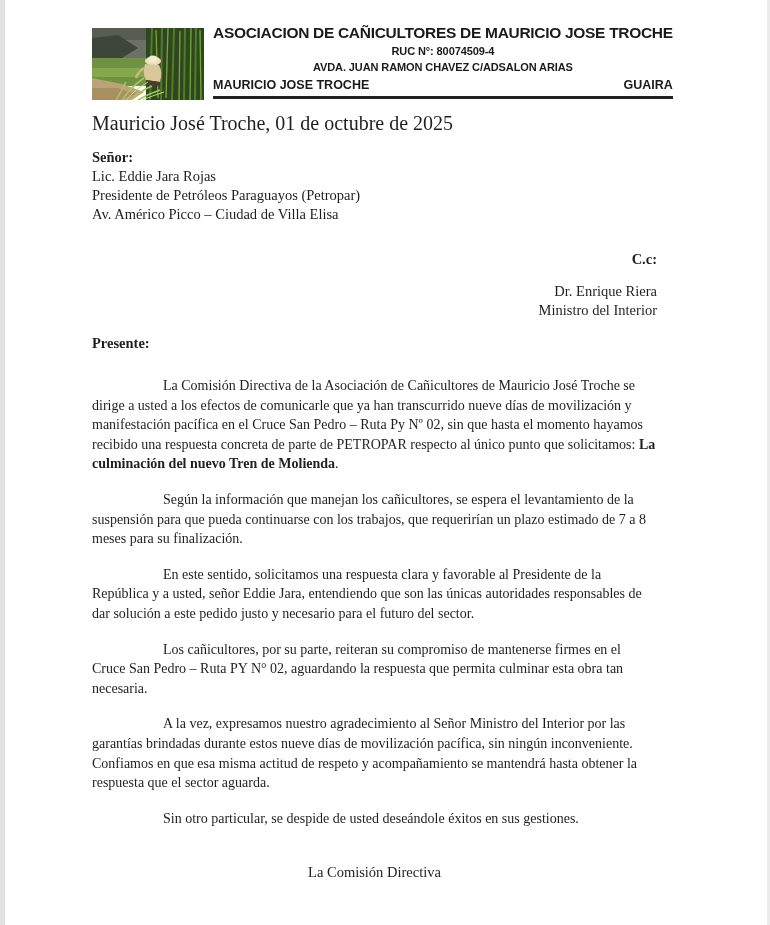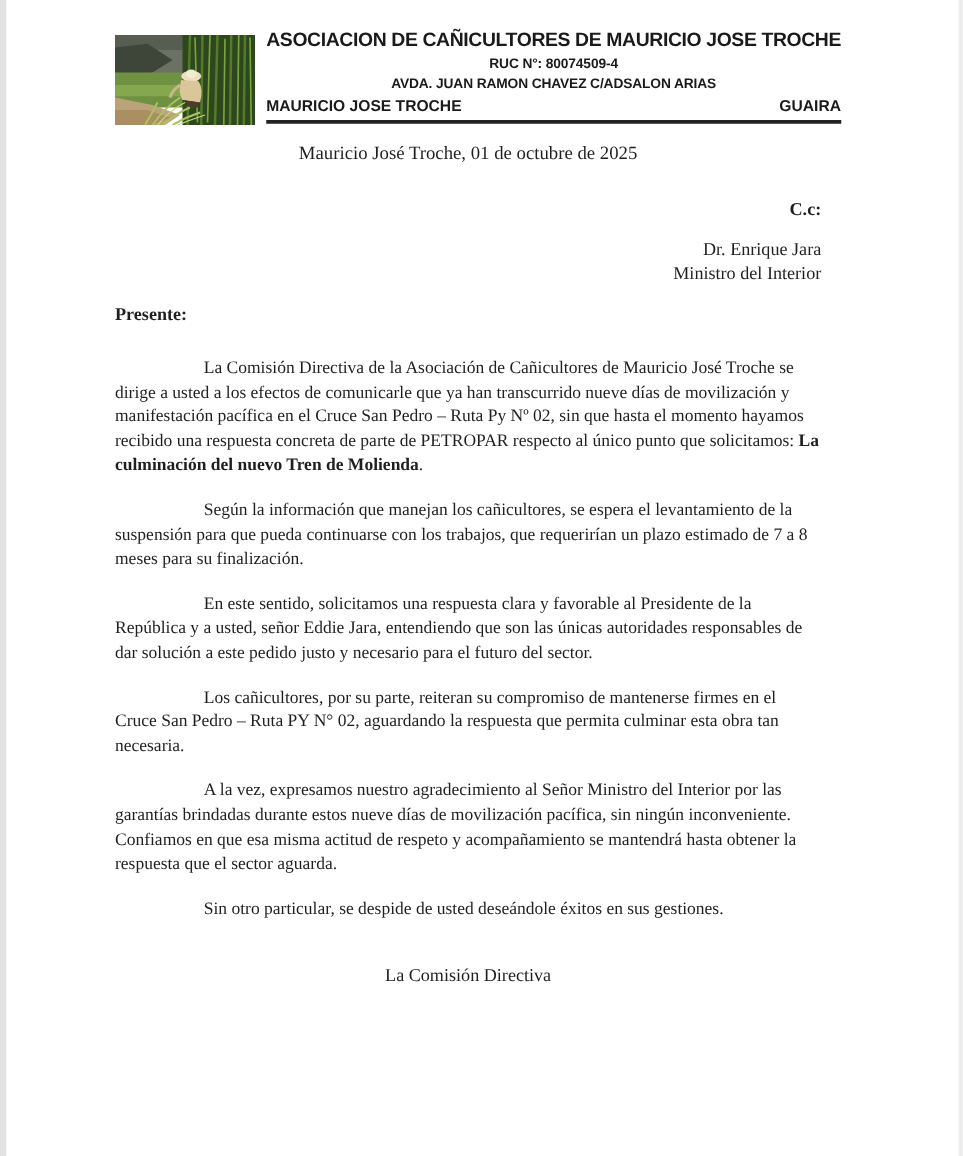--- a/index.html
+++ b/index.html
@@ -60,22 +60,22 @@
     display:flex;
     justify-content:space-between;
     font-size:12.5px;
     margin-top:4px;
     line-height:15px;
   }
 
   
   .date-line {
     margin-top:14px;
-    text-align:center;
-    font-size:15px;
+    text-align:left;
+    font-size:20px;
     line-height:19px;
   }
   .recipient-block { margin-top:15px; font-size:14.5px; line-height:19px; }
   .recipient-salutation { font-weight:bold; }
   .cc-block { margin-top:26px; font-size:14.5px; line-height:19px;text-align:right; }
   .cc-label { font-weight:bold; }
   .cc-lines { margin-top:13px; }
   .presente-line {
     margin-top:14px;
     font-size:14.5px; line-height:19px;
@@ -158,25 +158,31 @@
         <div class="address-line">AVDA. JUAN RAMON CHAVEZ C/ADSALON ARIAS</div>
         <div class="city-row">
           <span>MAURICIO JOSE TROCHE</span>
           <span>GUAIRA</span>
         </div>
       </div>
     </header>
 
     <div class="date-line">Mauricio José Troche, 01 de octubre de 2025</div>
 
+    <div class="recipient-block">
+      <div class="recipient-salutation">Señor:</div>
+      <div>Lic. Eddie Jara Rojas</div>
+      <div>Presidente de Petróleos Paraguayos (Petropar)</div>
+      <div>Av. Américo Picco – Ciudad de Villa Elisa</div>
+    </div>
 
     <div class="cc-block">
       <div class="cc-label">C.c:</div>
       <div class="cc-lines">
-        <div>Dr. Enrique Jara</div>
+        <div>Dr. Enrique Riera</div>
         <div>Ministro del Interior</div>
       </div>
     </div>
 
     <div class="presente-line">Presente:</div>
 
     <div class="letter-body">
       <p><span>La Comisión Directiva de la Asociación de Cañicultores de Mauricio José Troche se dirige a usted a los efectos de comunicarle que ya han transcurrido nueve días de movilización y manifestación pacífica en el Cruce San Pedro – Ruta Py Nº 02, sin que hasta el momento hayamos recibido una respuesta concreta de parte de PETROPAR respecto al único punto que solicitamos: </span><b>La culminación del nuevo Tren de Molienda</b><span>.</span></p>
       <p>Según la información que manejan los cañicultores, se espera el levantamiento de la suspensión para que pueda continuarse con los trabajos, que requerirían un plazo estimado de 7 a 8 meses para su finalización.</p>
       <p>En este sentido, solicitamos una respuesta clara y favorable al Presidente de la República y a usted, señor Eddie Jara, entendiendo que son las únicas autoridades responsables de dar solución a este pedido justo y necesario para el futuro del sector.</p>

